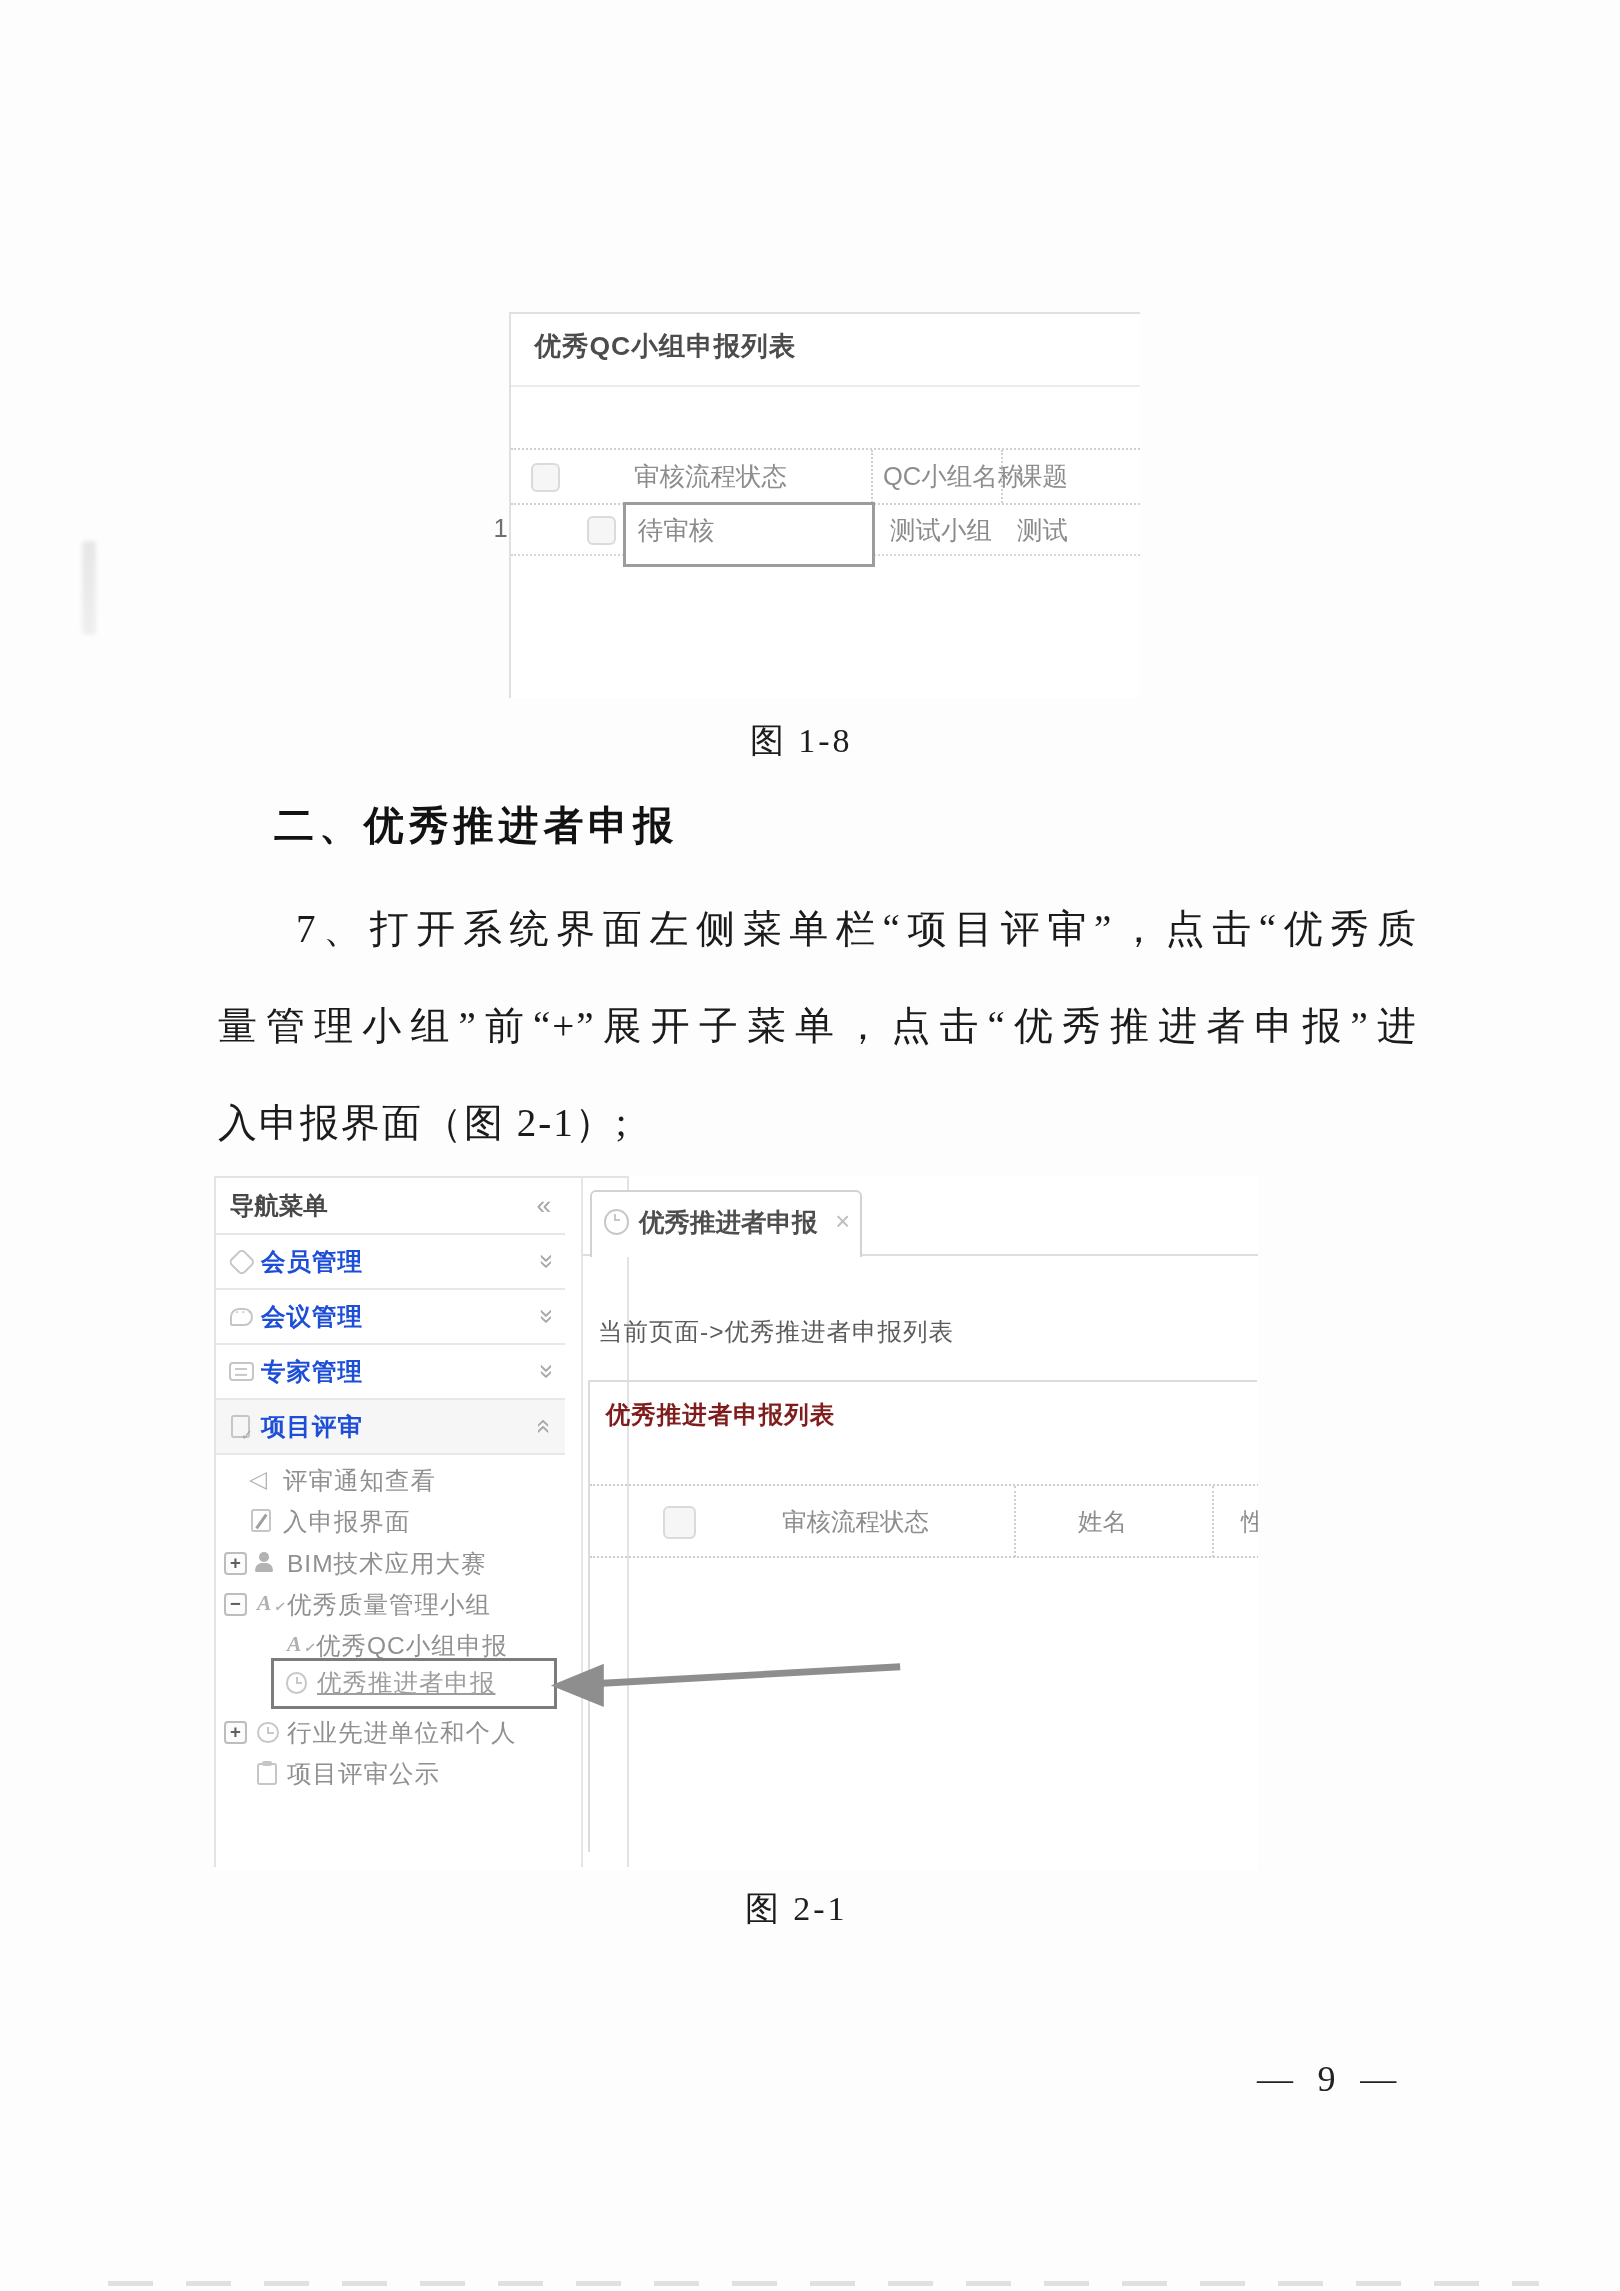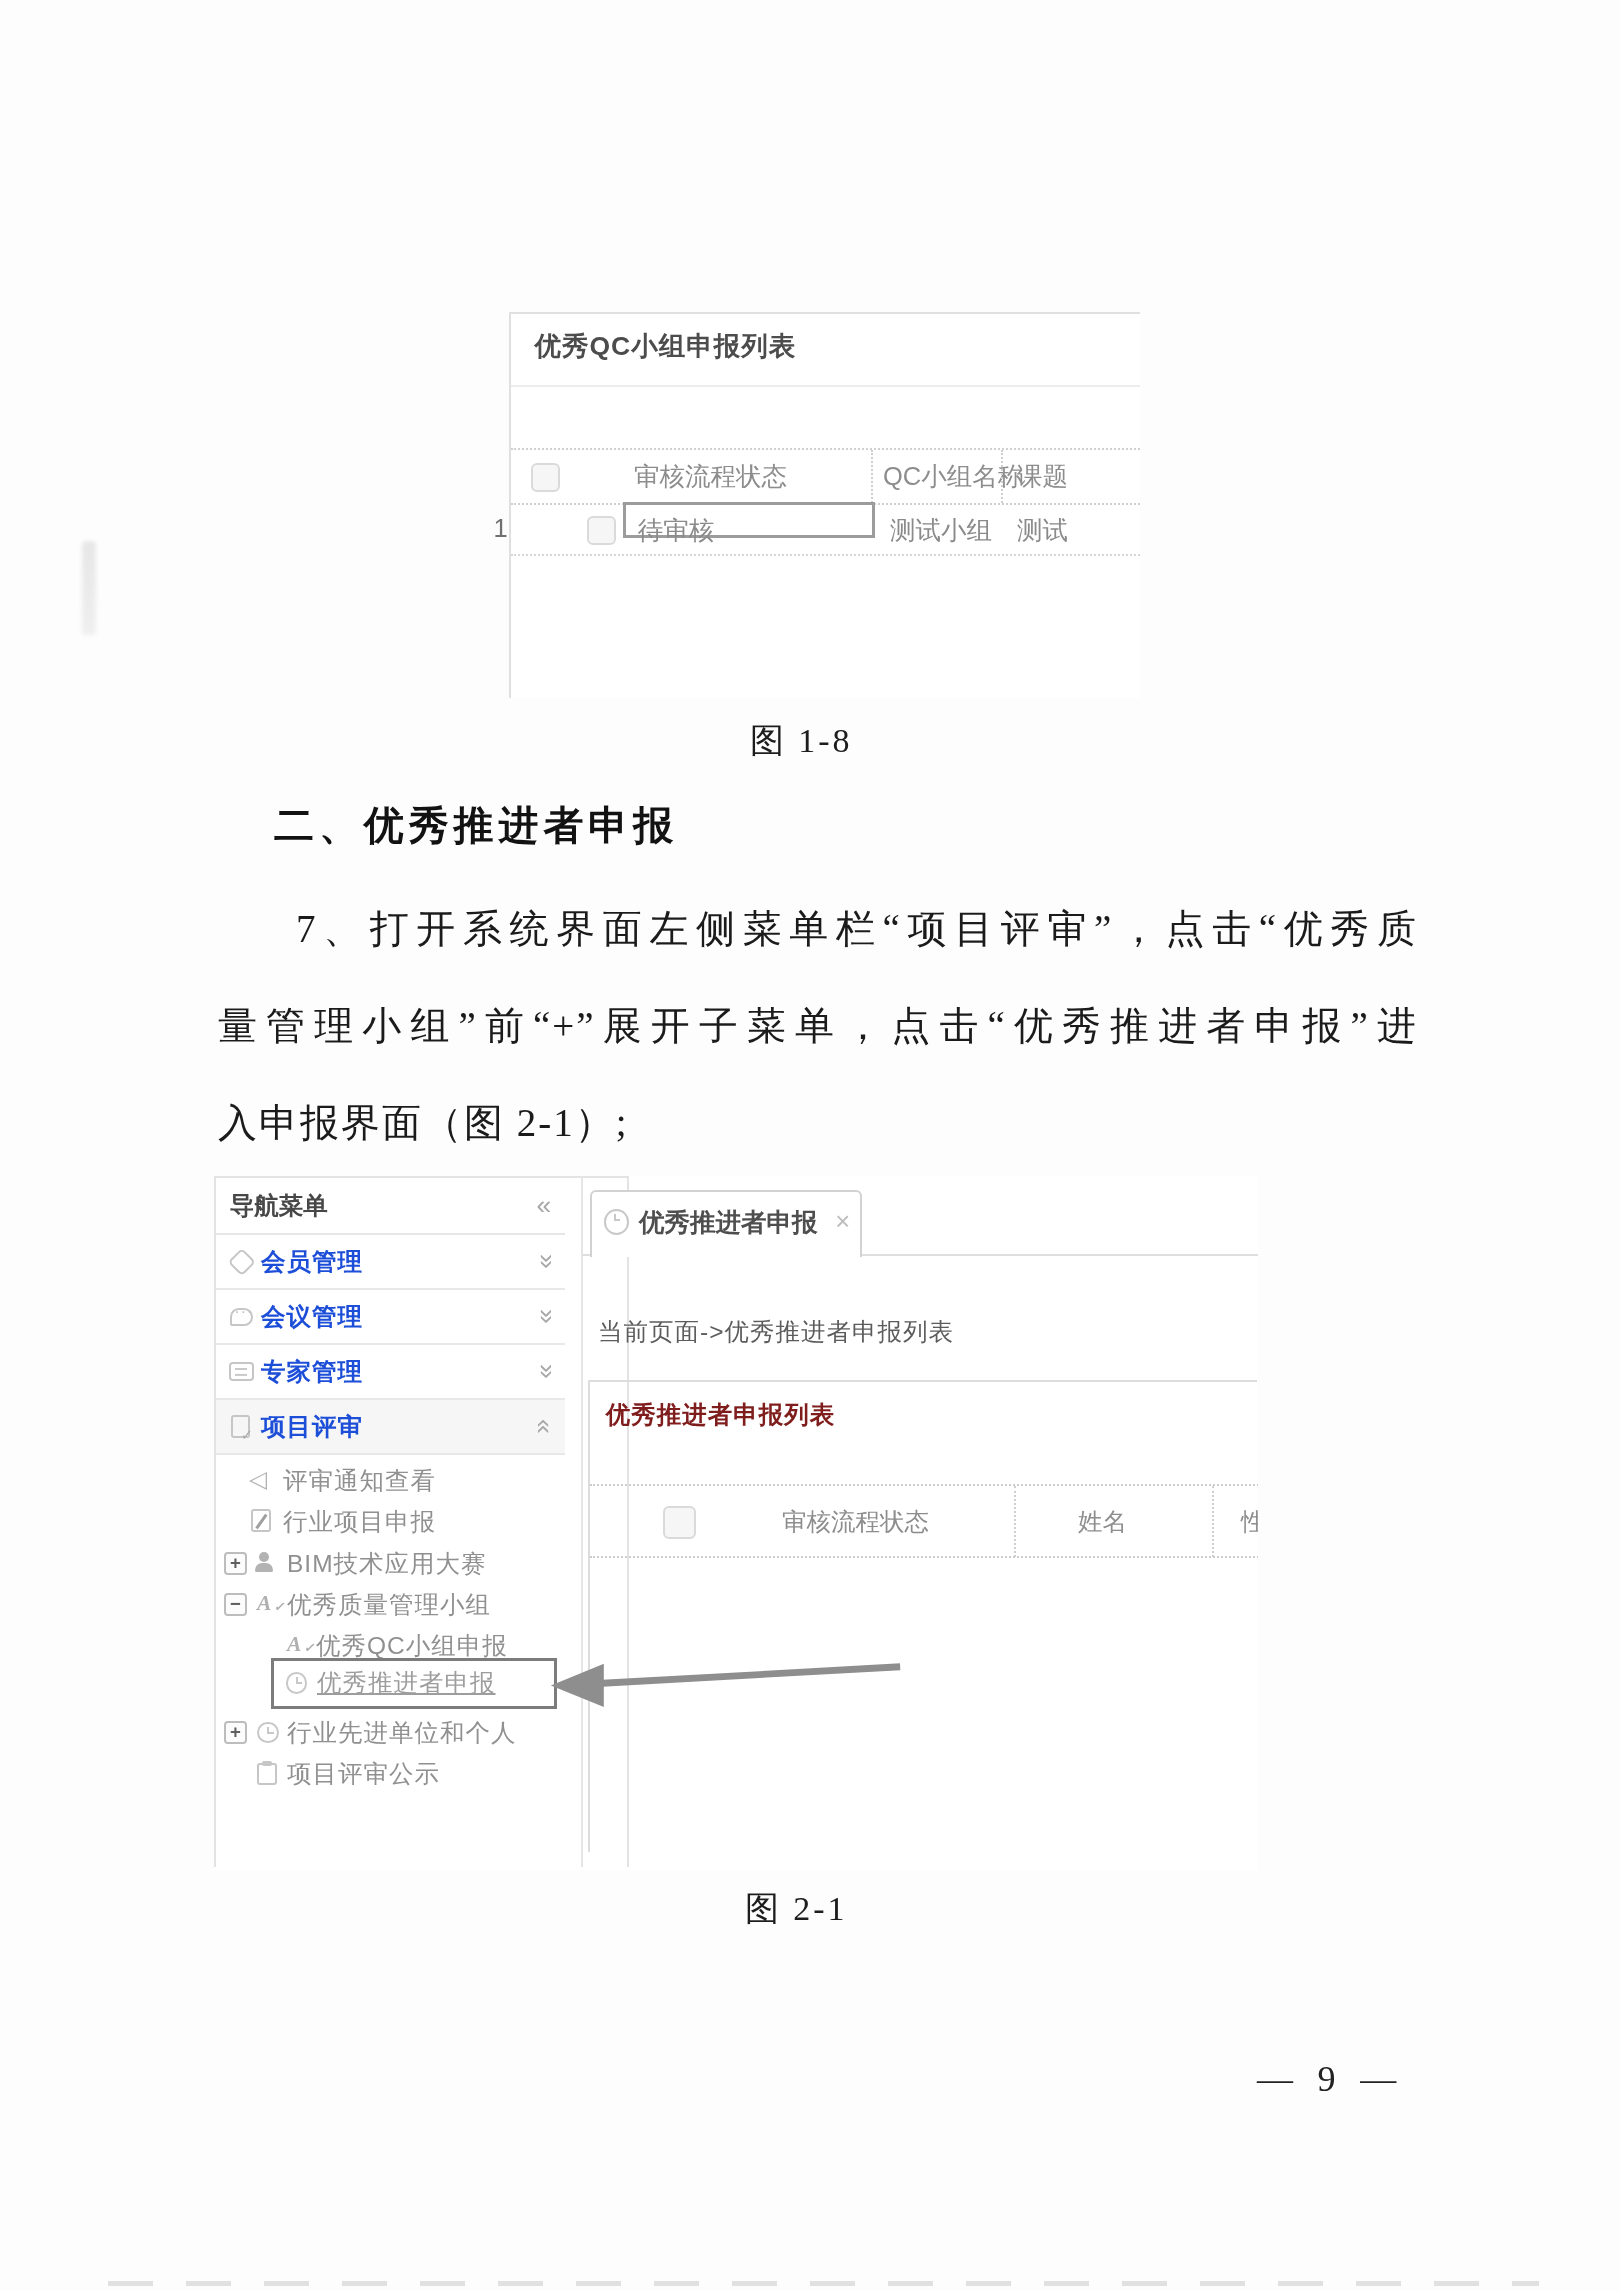--- a/index.html
+++ b/index.html
@@ -20,21 +20,21 @@
 
   
   .shot1{left:509px;top:312px;width:629px;height:384px;border-top:2px solid #e0e0e0;border-left:2px solid #e0e0e0;background:#fff;}
   .shot1 .title{left:23.5px;top:13.7px;font-size:26.5px;font-weight:600;color:#4c4c4c;letter-spacing:1px;}
   .shot1 .divider{left:0;top:71px;width:629px;border-top:2px solid #ececec;}
   .shot1 .hrow{left:0;top:134px;width:629px;height:57px;border-top:2px dotted #d0d0d0;border-bottom:2px dotted #d0d0d0;box-sizing:border-box;}
   .shot1 .hrow .lbl{color:#8d8d8d;font-size:25.5px;line-height:53px;}
   .shot1 .drow{left:0;top:191px;width:629px;height:51px;border-bottom:2px dotted #d6d6d6;box-sizing:border-box;}
   .shot1 .drow .val{font-size:25.5px;line-height:51px;color:#8a8a8a;}
   .s1-idx{left:488px;top:503px;width:19.6px;text-align:right;font-size:25.5px;line-height:51px;color:#6f6f6f;font-family:"Liberation Sans",sans-serif;}
-  .hl-box1{left:112px;top:-2.9px;width:252px;height:36px;border:3.9px solid #9c9c9c;box-sizing:border-box;background:#fff;}
+  .hl-box1{left:112px;top:-2.9px;width:252px;height:65px;border:3.9px solid #9c9c9c;box-sizing:border-box;background:#fff;}
   .hl-box1 .val{padding-left:11.8px;line-height:45px;font-size:25.5px;color:#6b6b6b;}
 
   
   .fig-cap{font-size:34px;color:#1d1d1d;letter-spacing:2.9px;}
   .heading{left:274px;top:798px;font-size:40px;font-weight:bold;color:#121212;letter-spacing:4.9px;font-family:"Liberation Sans",sans-serif;}
   .para{left:218px;top:880px;width:1200px;font-size:39px;color:#1b1b1b;letter-spacing:2px;}
   .para .l{height:97px;line-height:97px;white-space:nowrap;}
   .para .just{text-align:justify;text-align-last:justify;white-space:normal;overflow:hidden;}
   .para .indent{padding-left:78px;}
   .pageno{left:1257px;top:2058px;font-size:36px;letter-spacing:7.8px;color:#222;}
@@ -165,21 +165,21 @@
         <span class="abs t">项目评审</span>
         <span class="abs c chev up">«</span>
       </div>
 
       <div class="abs sb-item" style="top:282px;">
         <span class="ico i-mega" style="left:33px;top:7.8px;">◁</span>
         <span class="abs t" style="left:67px;">评审通知查看</span>
       </div>
       <div class="abs sb-item" style="top:323px;">
         <span class="ico i-pen" style="left:35px;top:7.8px;"></span>
-        <span class="abs t" style="left:67px;">行业项目申报</span>
+        <span class="abs t" style="left:67px;">入申报界面</span>
       </div>
       <div class="abs sb-item" style="top:365px;">
         <span class="abs expander" style="left:7.8px;top:8.8px;">+</span>
         <span class="ico i-person" style="left:39px;top:8.8px;"></span>
         <span class="abs t" style="left:71px;">BIM技术应用大赛</span>
       </div>
       <div class="abs sb-item" style="top:406px;">
         <span class="abs expander" style="left:7.8px;top:8.8px;">−</span>
         <span class="ico i-badge" style="left:41px;top:6.9px;">A</span>
         <span class="abs t" style="left:71px;">优秀质量管理小组</span>

